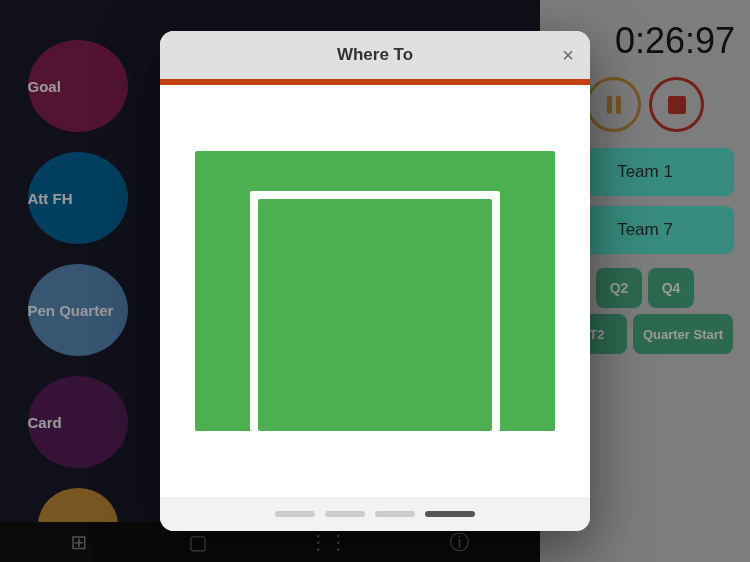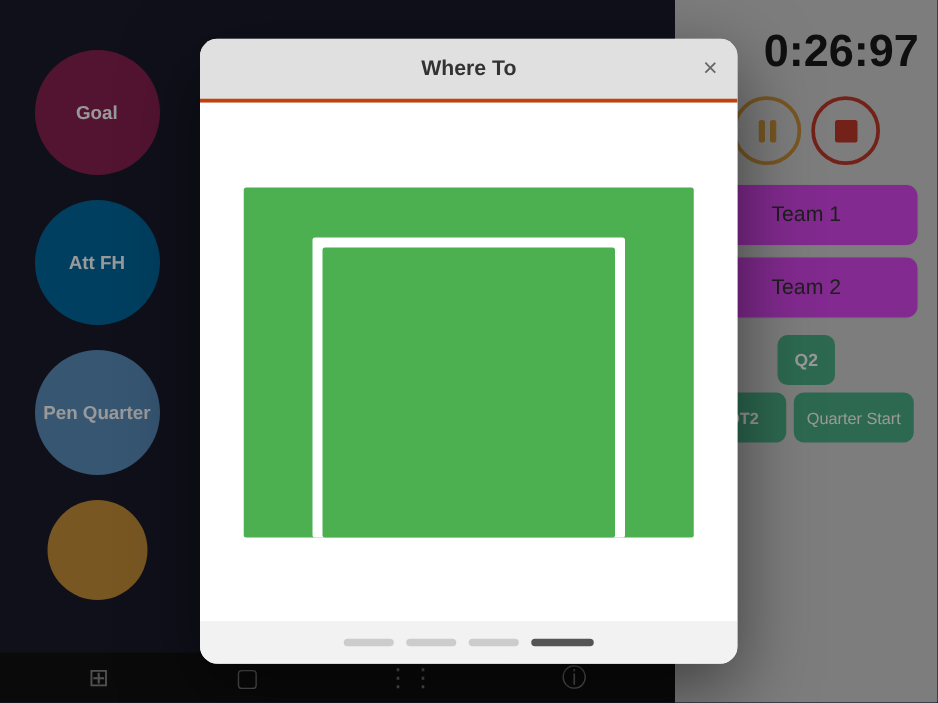--- a/index.html
+++ b/index.html
@@ -32,21 +32,21 @@
       padding-top: 40px;
       gap: 20px;
     }
 
     .action-btn {
       width: 100px;
       height: 100px;
       border-radius: 50%;
       display: flex;
       align-items: center;
-      justify-content: center;
+      justify-content: flex-start;
       color: white;
       font-size: 15px;
       font-weight: 600;
       text-align: center;
       cursor: pointer;
     }
 
     .btn-goal { background: #8b2252; }
     .btn-att { background: #0369a1; }
     .btn-pen { background: #5b8fbe; }
@@ -62,21 +62,21 @@
       height: 562px;
       background: #d0d0d0;
       display: flex;
       flex-direction: column;
       align-items: center;
       padding: 10px;
     }
 
     .timer-text {
       font-size: 36px;
-      font-weight: 700;
+      font-weight: 400;
       color: #1a1a1a;
       margin-top: 10px;
       margin-bottom: 15px;
       align-self: flex-end;
       padding-right: 5px;
     }
 
     .control-btns {
       display: flex;
       gap: 8px;
@@ -118,21 +118,21 @@
     .stop-icon {
       width: 18px;
       height: 18px;
       background: #c0392b;
       border-radius: 2px;
     }
 
     .team-btn {
       width: 180px;
       padding: 14px;
-      background: #d946ef;
+      background: #5eead4;
       border-radius: 10px;
       text-align: center;
       font-size: 17px;
       color: #333;
       margin-bottom: 8px;
       cursor: pointer;
       border: 1px solid #ccc;
     }
 
     .quarter-row {
@@ -178,21 +178,21 @@
     .qs-btn {
       flex: 1;
       height: 40px;
       background: #4caf87;
       color: white;
       border-radius: 8px;
       display: flex;
       align-items: center;
       justify-content: center;
       font-size: 13px;
-      font-weight: 400;
+      font-weight: 700;
       cursor: pointer;
       padding: 0 10px;
     }
 
     
     .bottom-bar {
       position: absolute;
       bottom: 0;
       left: 0;
       right: 210px;
@@ -234,21 +234,21 @@
       box-shadow: 0 20px 60px rgba(0,0,0,0.5);
     }
 
     .modal-header {
       background: #e0e0e0;
       padding: 14px 20px;
       display: flex;
       align-items: center;
       justify-content: center;
       position: relative;
-      border-bottom: 3px solid #c2410c;
+      border-bottom: 6px solid #c2410c;
     }
 
     .modal-title {
       font-size: 17px;
       font-weight: 600;
       color: #333;
     }
 
     .modal-close {
       position: absolute;
@@ -336,42 +336,48 @@
 
   <div class="left-sidebar">
     <div class="action-btn btn-goal">
       <span>Goal</span>
     </div>
     <div class="action-btn btn-att">
       <span>Att FH</span>
     </div>
     <div class="action-btn btn-pen">
       <span>Pen Quarter</span>
+    </div>
+    <div class="action-btn btn-card">
+      <span>Card</span>
     </div>
     <div class="action-btn btn-tan"></div>
   </div>
 
   <div class="right-panel">
     <div class="timer-text">0:26:97</div>
     <div class="control-btns">
       <div class="ctrl-btn ctrl-btn-pause">
         <div class="pause-icon">
           <div class="pause-bar"></div>
           <div class="pause-bar"></div>
         </div>
       </div>
       <div class="ctrl-btn ctrl-btn-stop">
         <div class="stop-icon"></div>
       </div>
     </div>
     <div class="team-btn">Team 1</div>
-    <div class="team-btn">Team 2</div>
+    <div class="team-btn">Team 7</div>
     <div class="quarter-row">
       <div class="q-btn">
           <span>Q2</span>
+        </div>
+      <div class="q-btn">
+          <span>Q4</span>
         </div>
     </div>
     <div class="ot-row">
       <div class="ot-btn">
           <span>OT2</span>
         </div>
       <div class="qs-btn">
           <span>Quarter Start</span>
         </div>
     </div>

